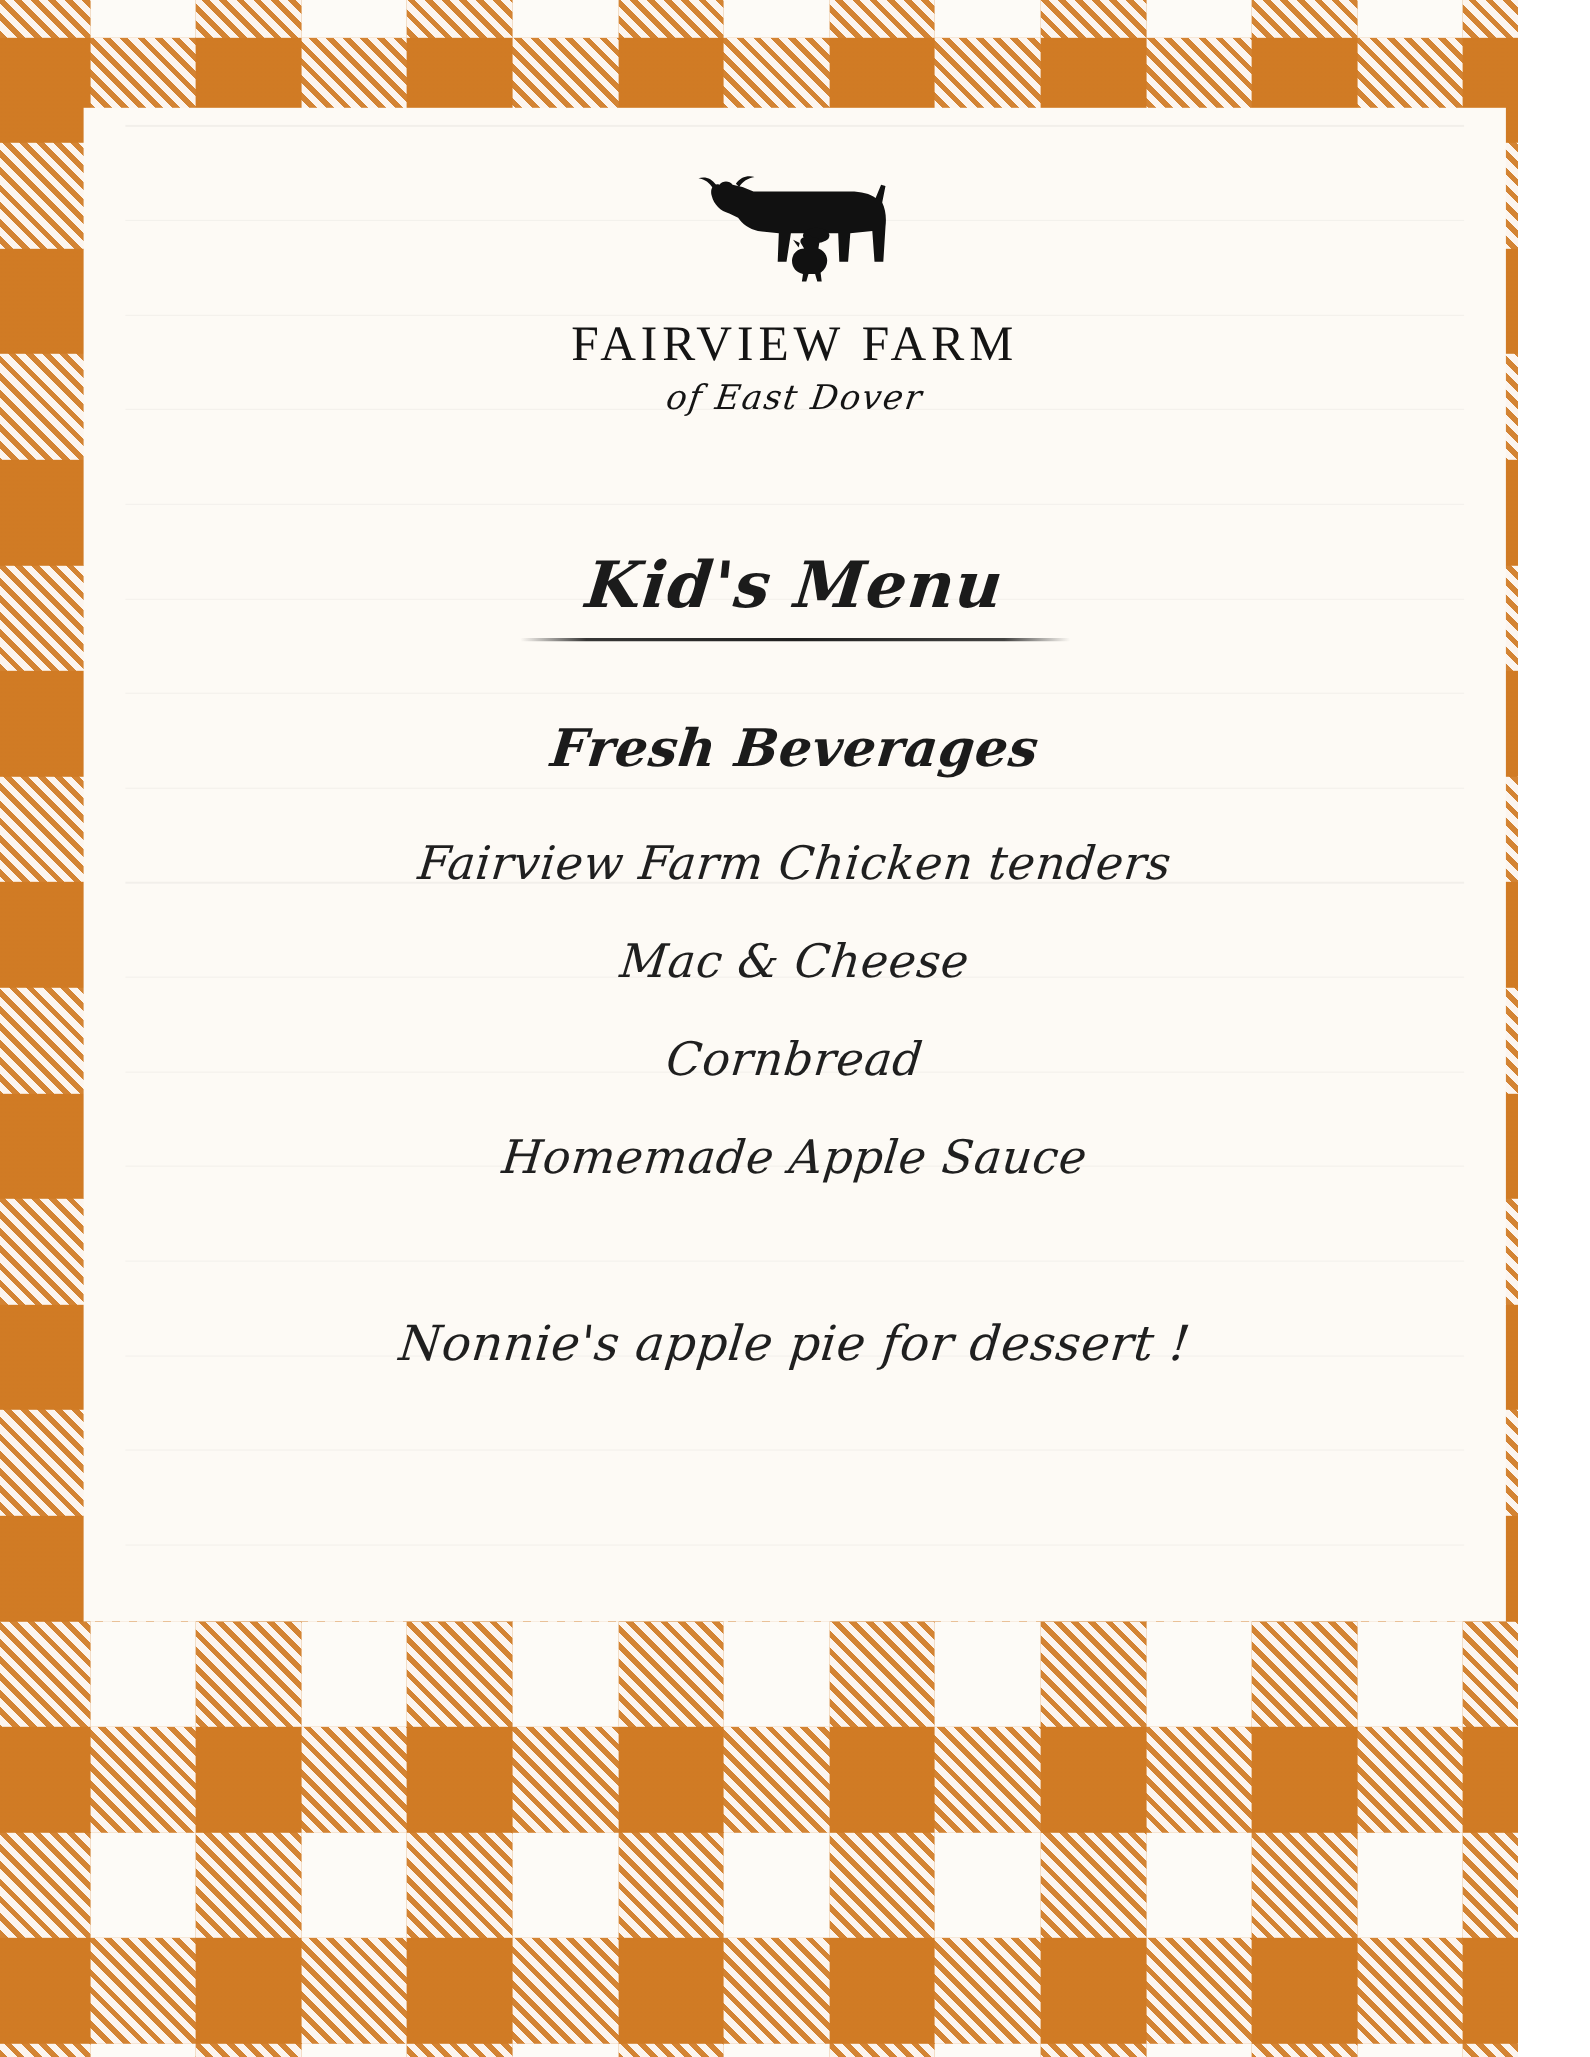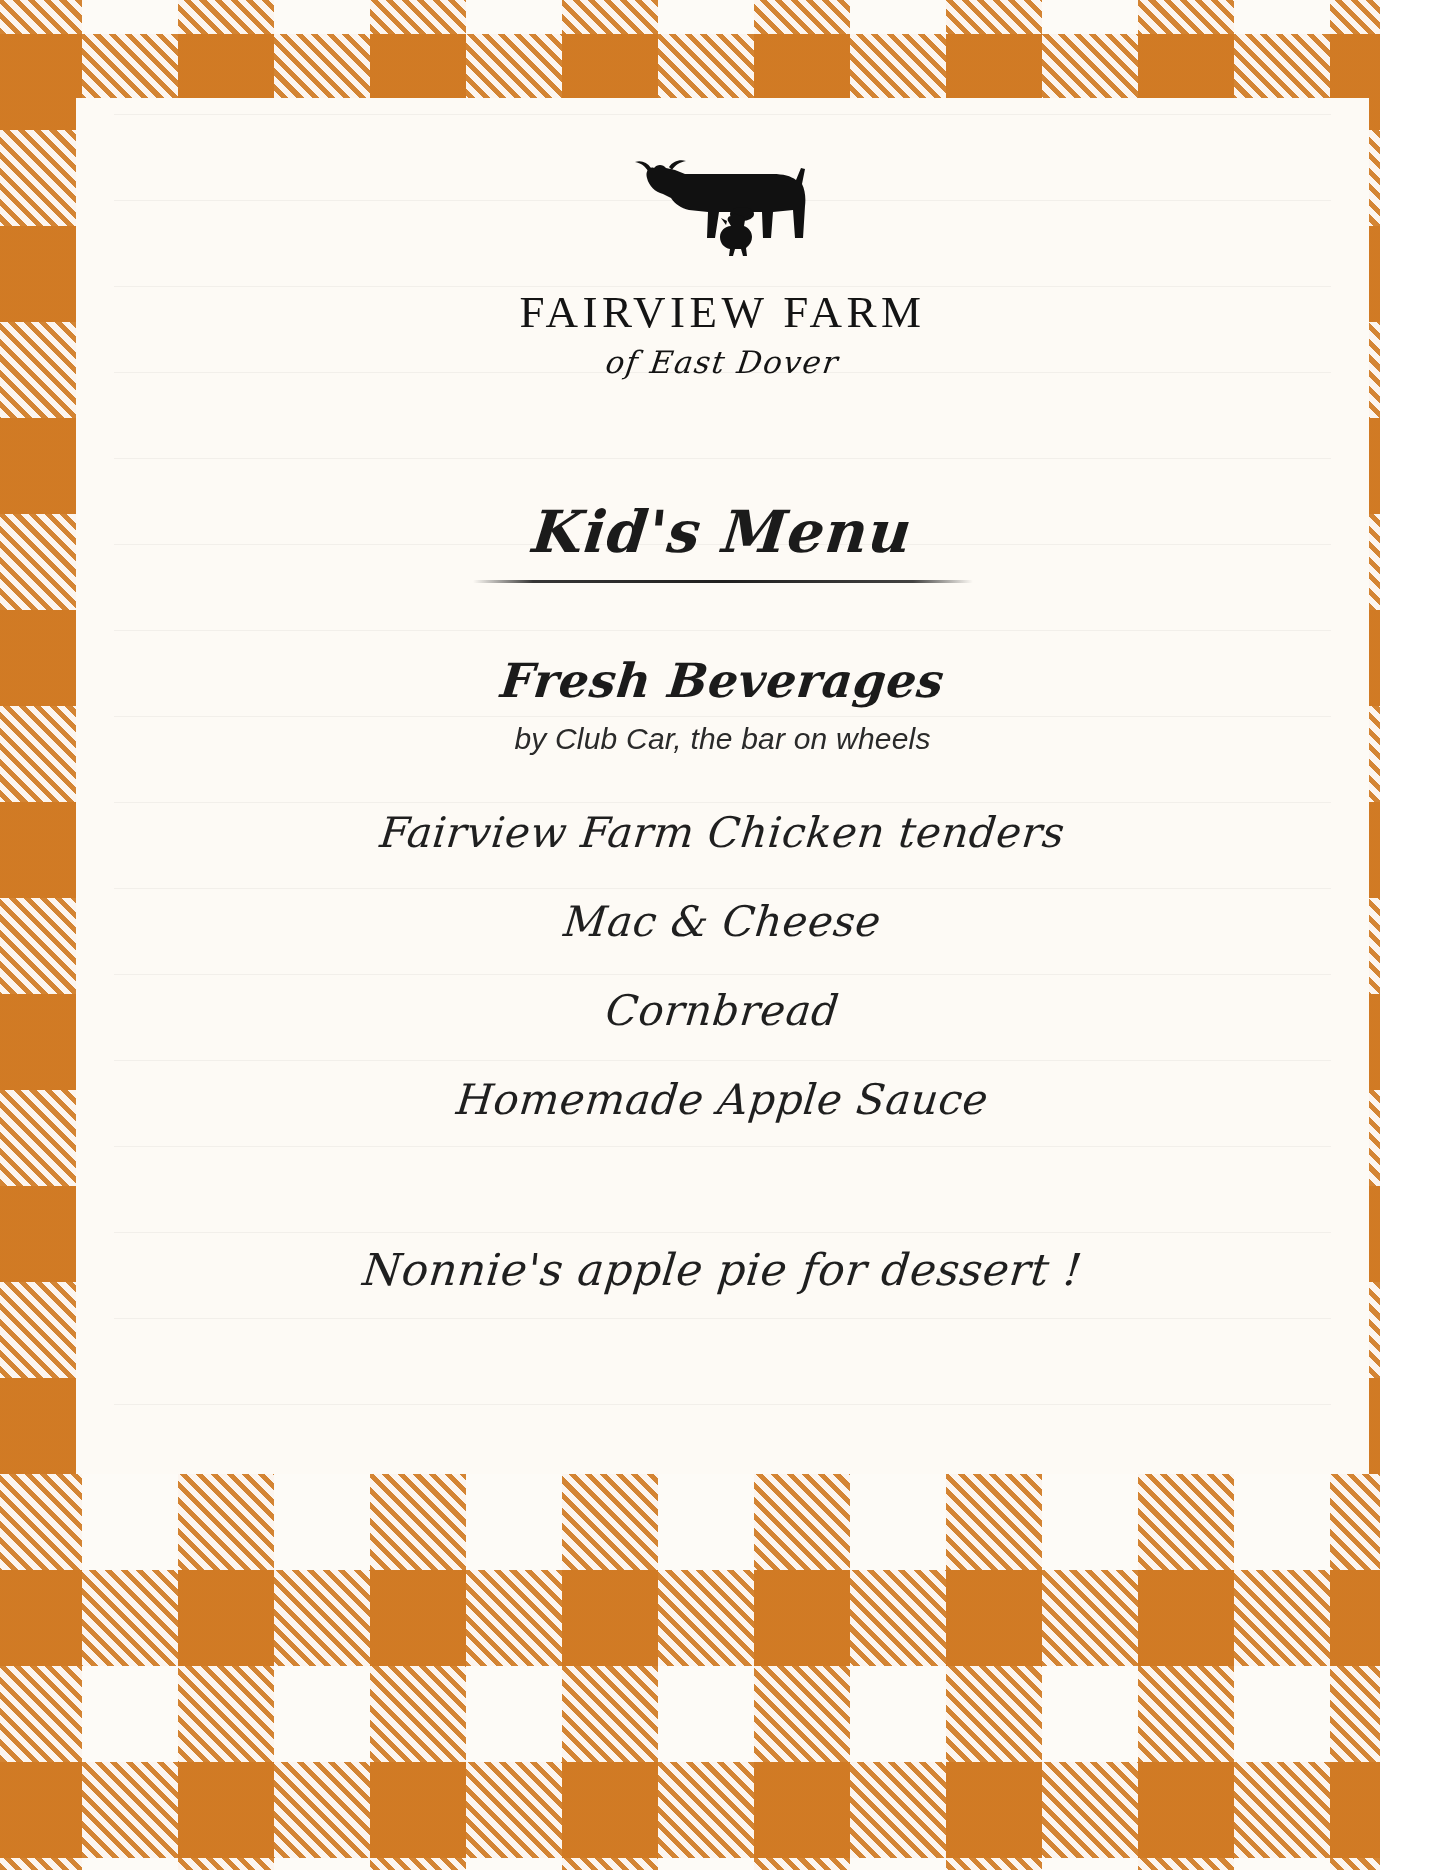--- a/index.html
+++ b/index.html
@@ -232,21 +232,20 @@
 
       <h1 class="brand-name">FAIRVIEW FARM</h1>
       <p class="brand-sub">of East Dover</p>
 
       <div class="menu-title-wrap">
         <h2 class="menu-title">Kid's Menu</h2>
         <div class="title-rule"></div>
       </div>
 
       <h3 class="section-head">Fresh Beverages</h3>
-      <p class="section-note">by Club Car, the bar on wheels</p>
 
       <p class="menu-item first">Fairview Farm Chicken tenders</p>
       <p class="menu-item">Mac &amp; Cheese</p>
       <p class="menu-item">Cornbread</p>
       <p class="menu-item">Homemade Apple Sauce</p>
 
       <p class="dessert">Nonnie's apple pie for dessert !</p>
 
     </div>
   </div>

